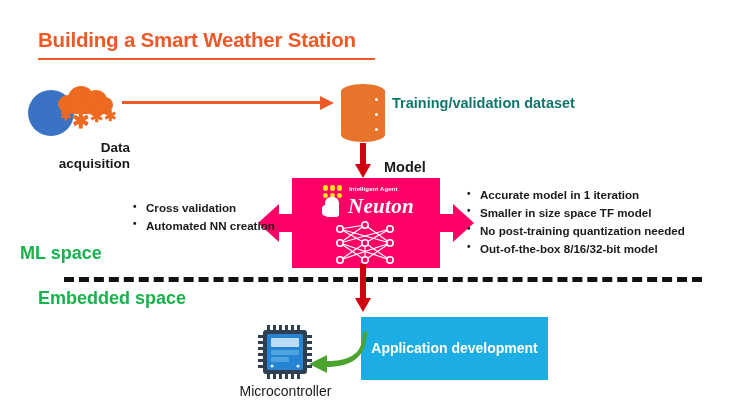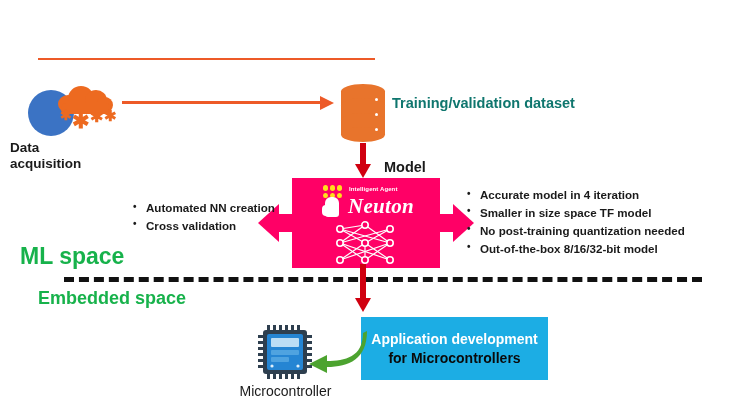--- a/index.html
+++ b/index.html
@@ -89,21 +89,21 @@
   #flake-1 { left: 40px; top: 26px; font-size: 14px; }
   #flake-2 { left: 52px; top: 28px; font-size: 21px; }
   #flake-3 { left: 70px; top: 27px; font-size: 16px; }
   #flake-4 { left: 84px; top: 26px; font-size: 15px; }
 
   #data-acq-label {
     position: absolute;
     left: 10px;
     top: 140px;
     width: 120px;
-    text-align: left;
+    text-align: right;
     font-size: 13.5px;
     font-weight: bold;
     line-height: 1.18;
     color: #1a1a1a;
   }
 
   
   #arrow-acq-to-dataset {
     position: absolute;
     left: 122px;
@@ -351,21 +351,21 @@
     color: #1a1a1a;
   }
   #bullets-left  { left: 132px; top: 199px; }
   #bullets-right { left: 466px; top: 186px; }
 
   
   #ml-space-label {
     position: absolute;
     left: 20px;
     top: 243px;
-    font-size: 23px;
+    font-size: 18px;
     font-weight: bold;
     color: #17B24B;
     white-space: nowrap;
   }
   #embedded-space-label {
     position: absolute;
     left: 38px;
     top: 288px;
     font-size: 18px;
     font-weight: bold;
@@ -458,20 +458,21 @@
     font-size: 14px;
     color: #1a1a1a;
     white-space: nowrap;
   }
 </style>
 </head>
 <body>
 
 <div id="slide">
 
+  <div id="title">Building a Smart Weather Station</div>
   <div id="title-rule"></div>
 
   <div id="weather-icon">
     <div id="sun-disc"></div>
     <div id="cloud-shape">
       <span class="lobe l1"></span>
       <span class="lobe l2"></span>
       <span class="lobe l3"></span>
       <span class="lobe l4"></span>
       <span class="base"></span>
@@ -559,42 +560,41 @@
   <div id="arrow-model-left">
     <div class="head"></div>
     <div class="shaft"></div>
   </div>
   <div id="arrow-model-right">
     <div class="shaft"></div>
     <div class="head"></div>
   </div>
 
   <ul class="bullet-list" id="bullets-left">
+    <li>Cross validation</li>
     <li>Automated NN creation</li>
-    <li>Cross validation</li>
   </ul>
   <ul class="bullet-list" id="bullets-right">
-    <li>Accurate model in 4 iteration</li>
+    <li>Accurate model in 1 iteration</li>
     <li>Smaller in size space TF model</li>
     <li>No post-training quantization needed</li>
     <li>Out-of-the-box 8/16/32-bit model</li>
   </ul>
 
   <div id="ml-space-label">ML space</div>
   <div id="space-divider"></div>
   <div id="embedded-space-label">Embedded space</div>
 
   <div id="arrow-model-to-app">
     <div class="shaft"></div>
     <div class="head"></div>
   </div>
 
   <div id="appdev-box">
     <div id="appdev-line1">Application development</div>
-    <div id="appdev-line2">for Microcontrollers</div>
   </div>
 
   <svg id="arrow-app-to-mcu" viewBox="0 0 62 48">
     <path d="M58 6 C58 30, 40 34, 22 34 L22 28 L4 37 L22 46 L22 40 C44 40, 62 32, 62 4 Z" fill="#4CA32F"></path>
   </svg>
 
   <svg id="mcu-icon" viewBox="0 0 56 56">
     <g fill="#2E3F4F">
       <rect x="10" y="1" width="3" height="7"></rect>
       <rect x="16" y="1" width="3" height="7"></rect>

